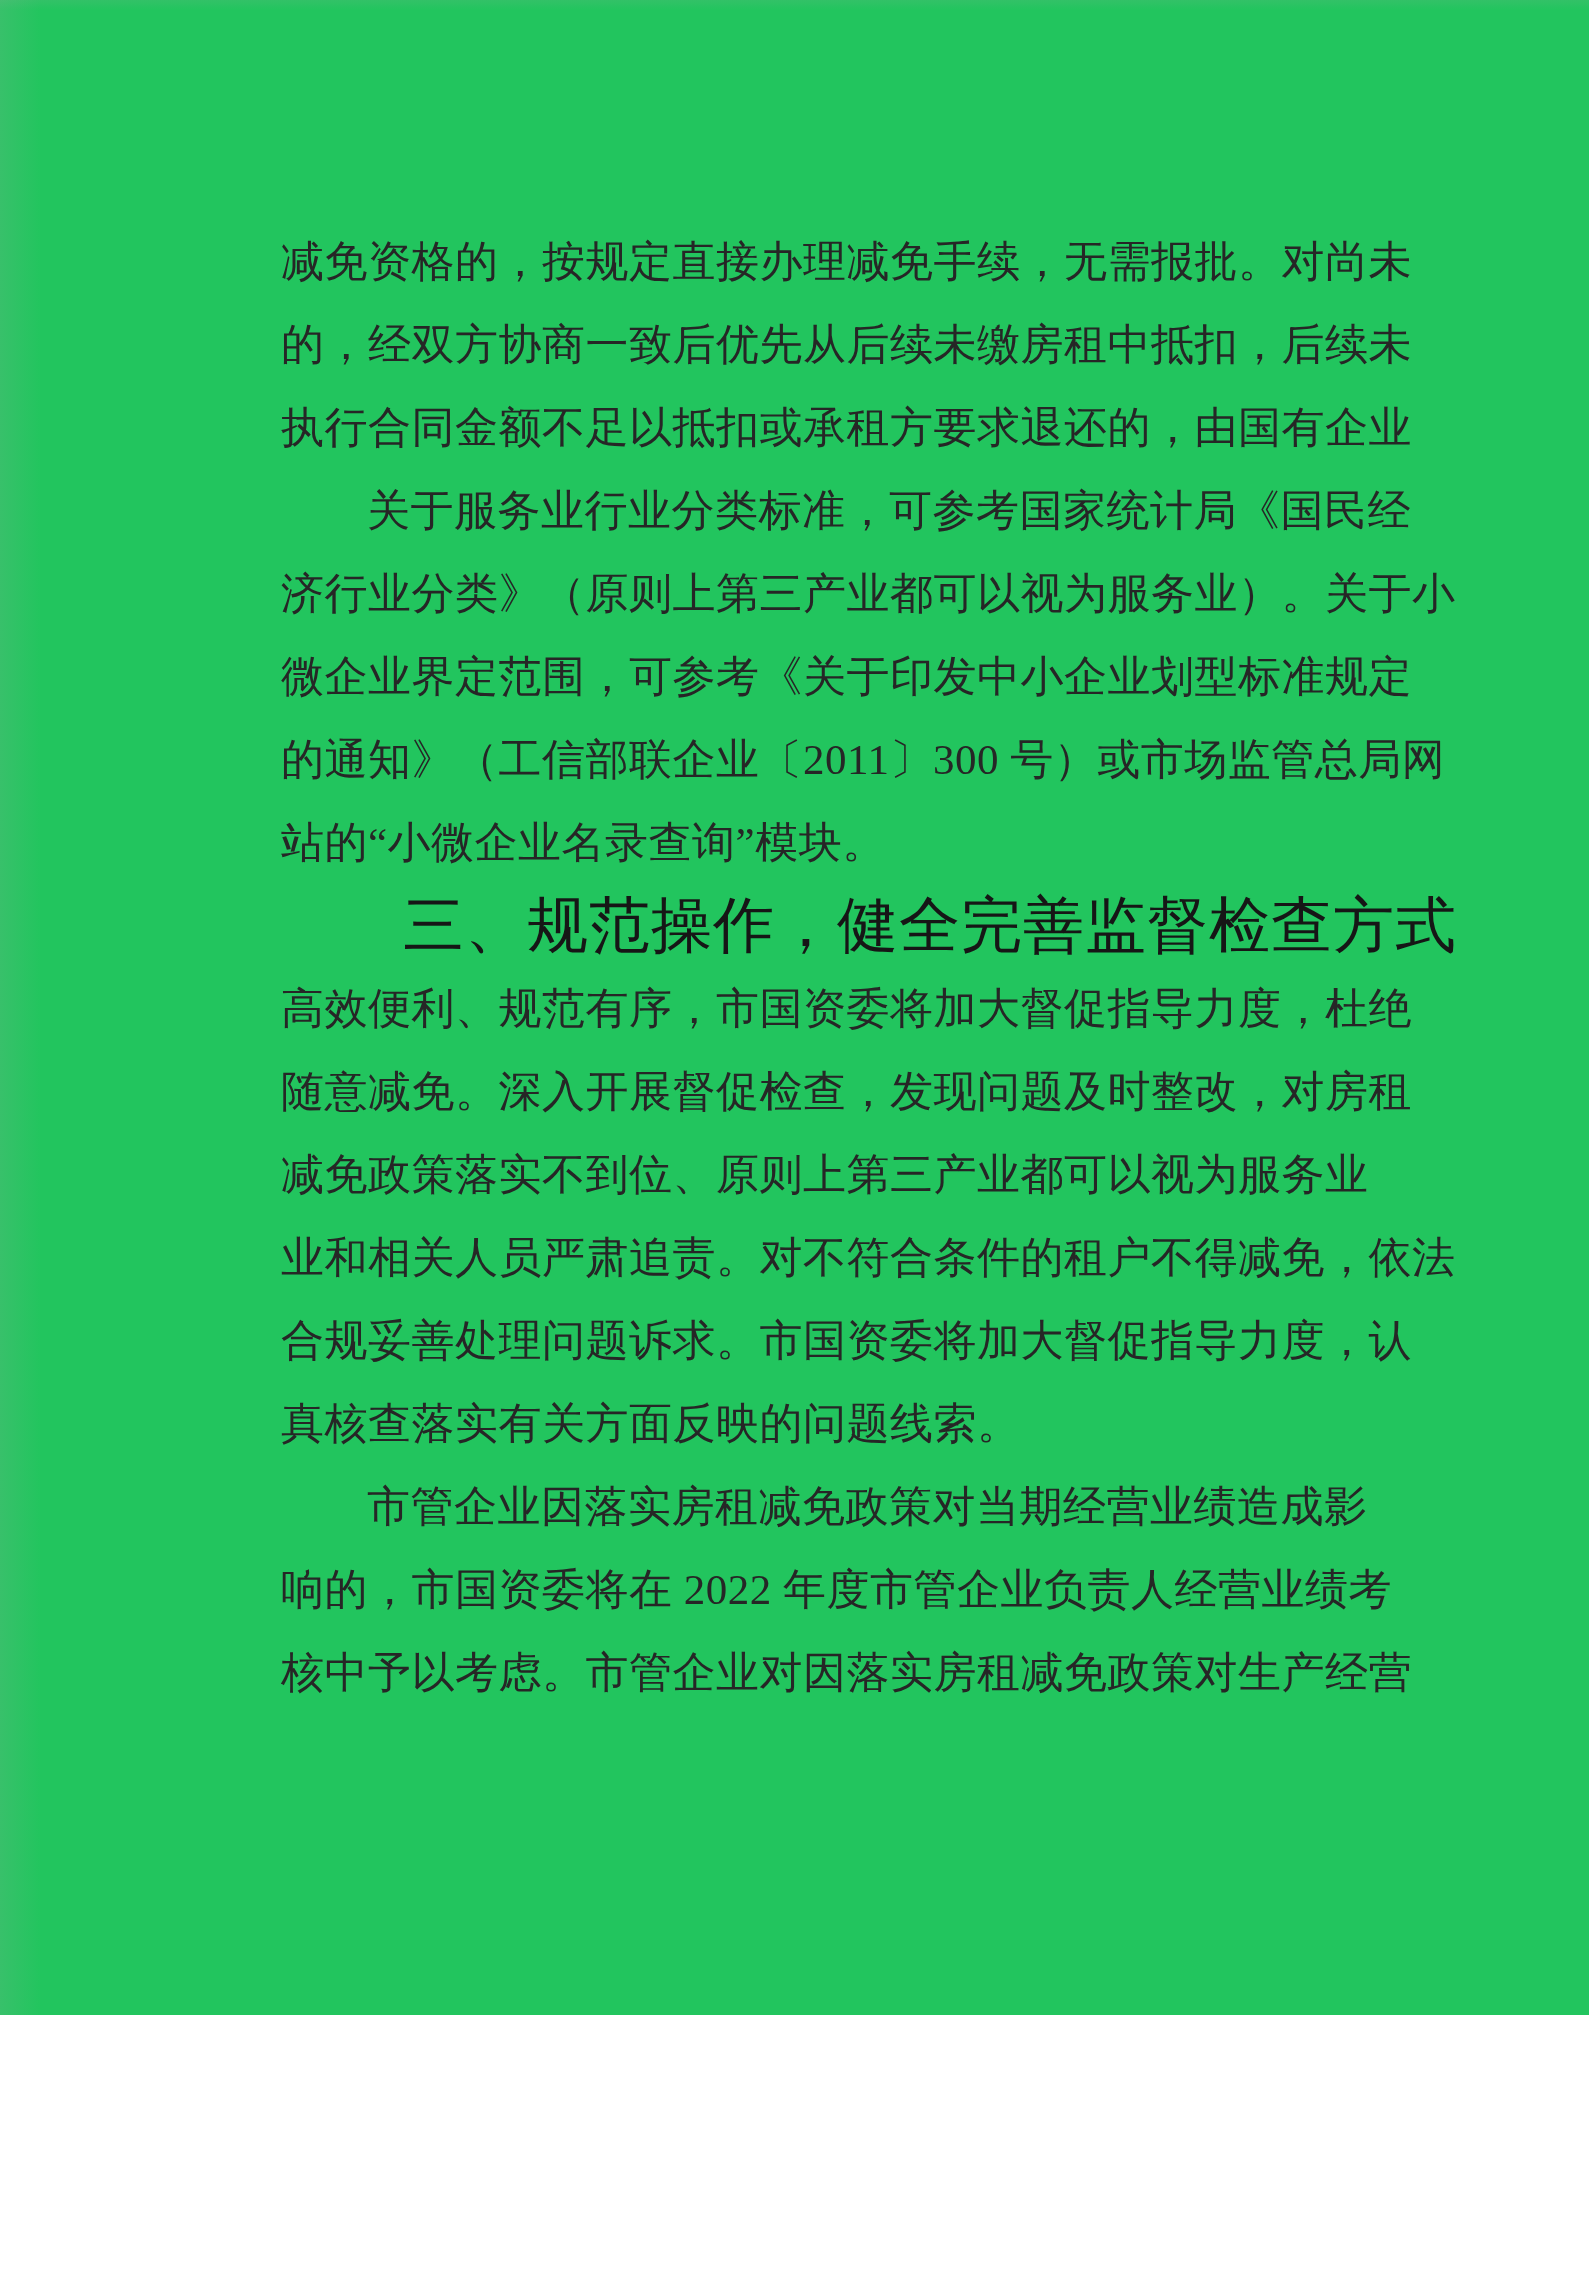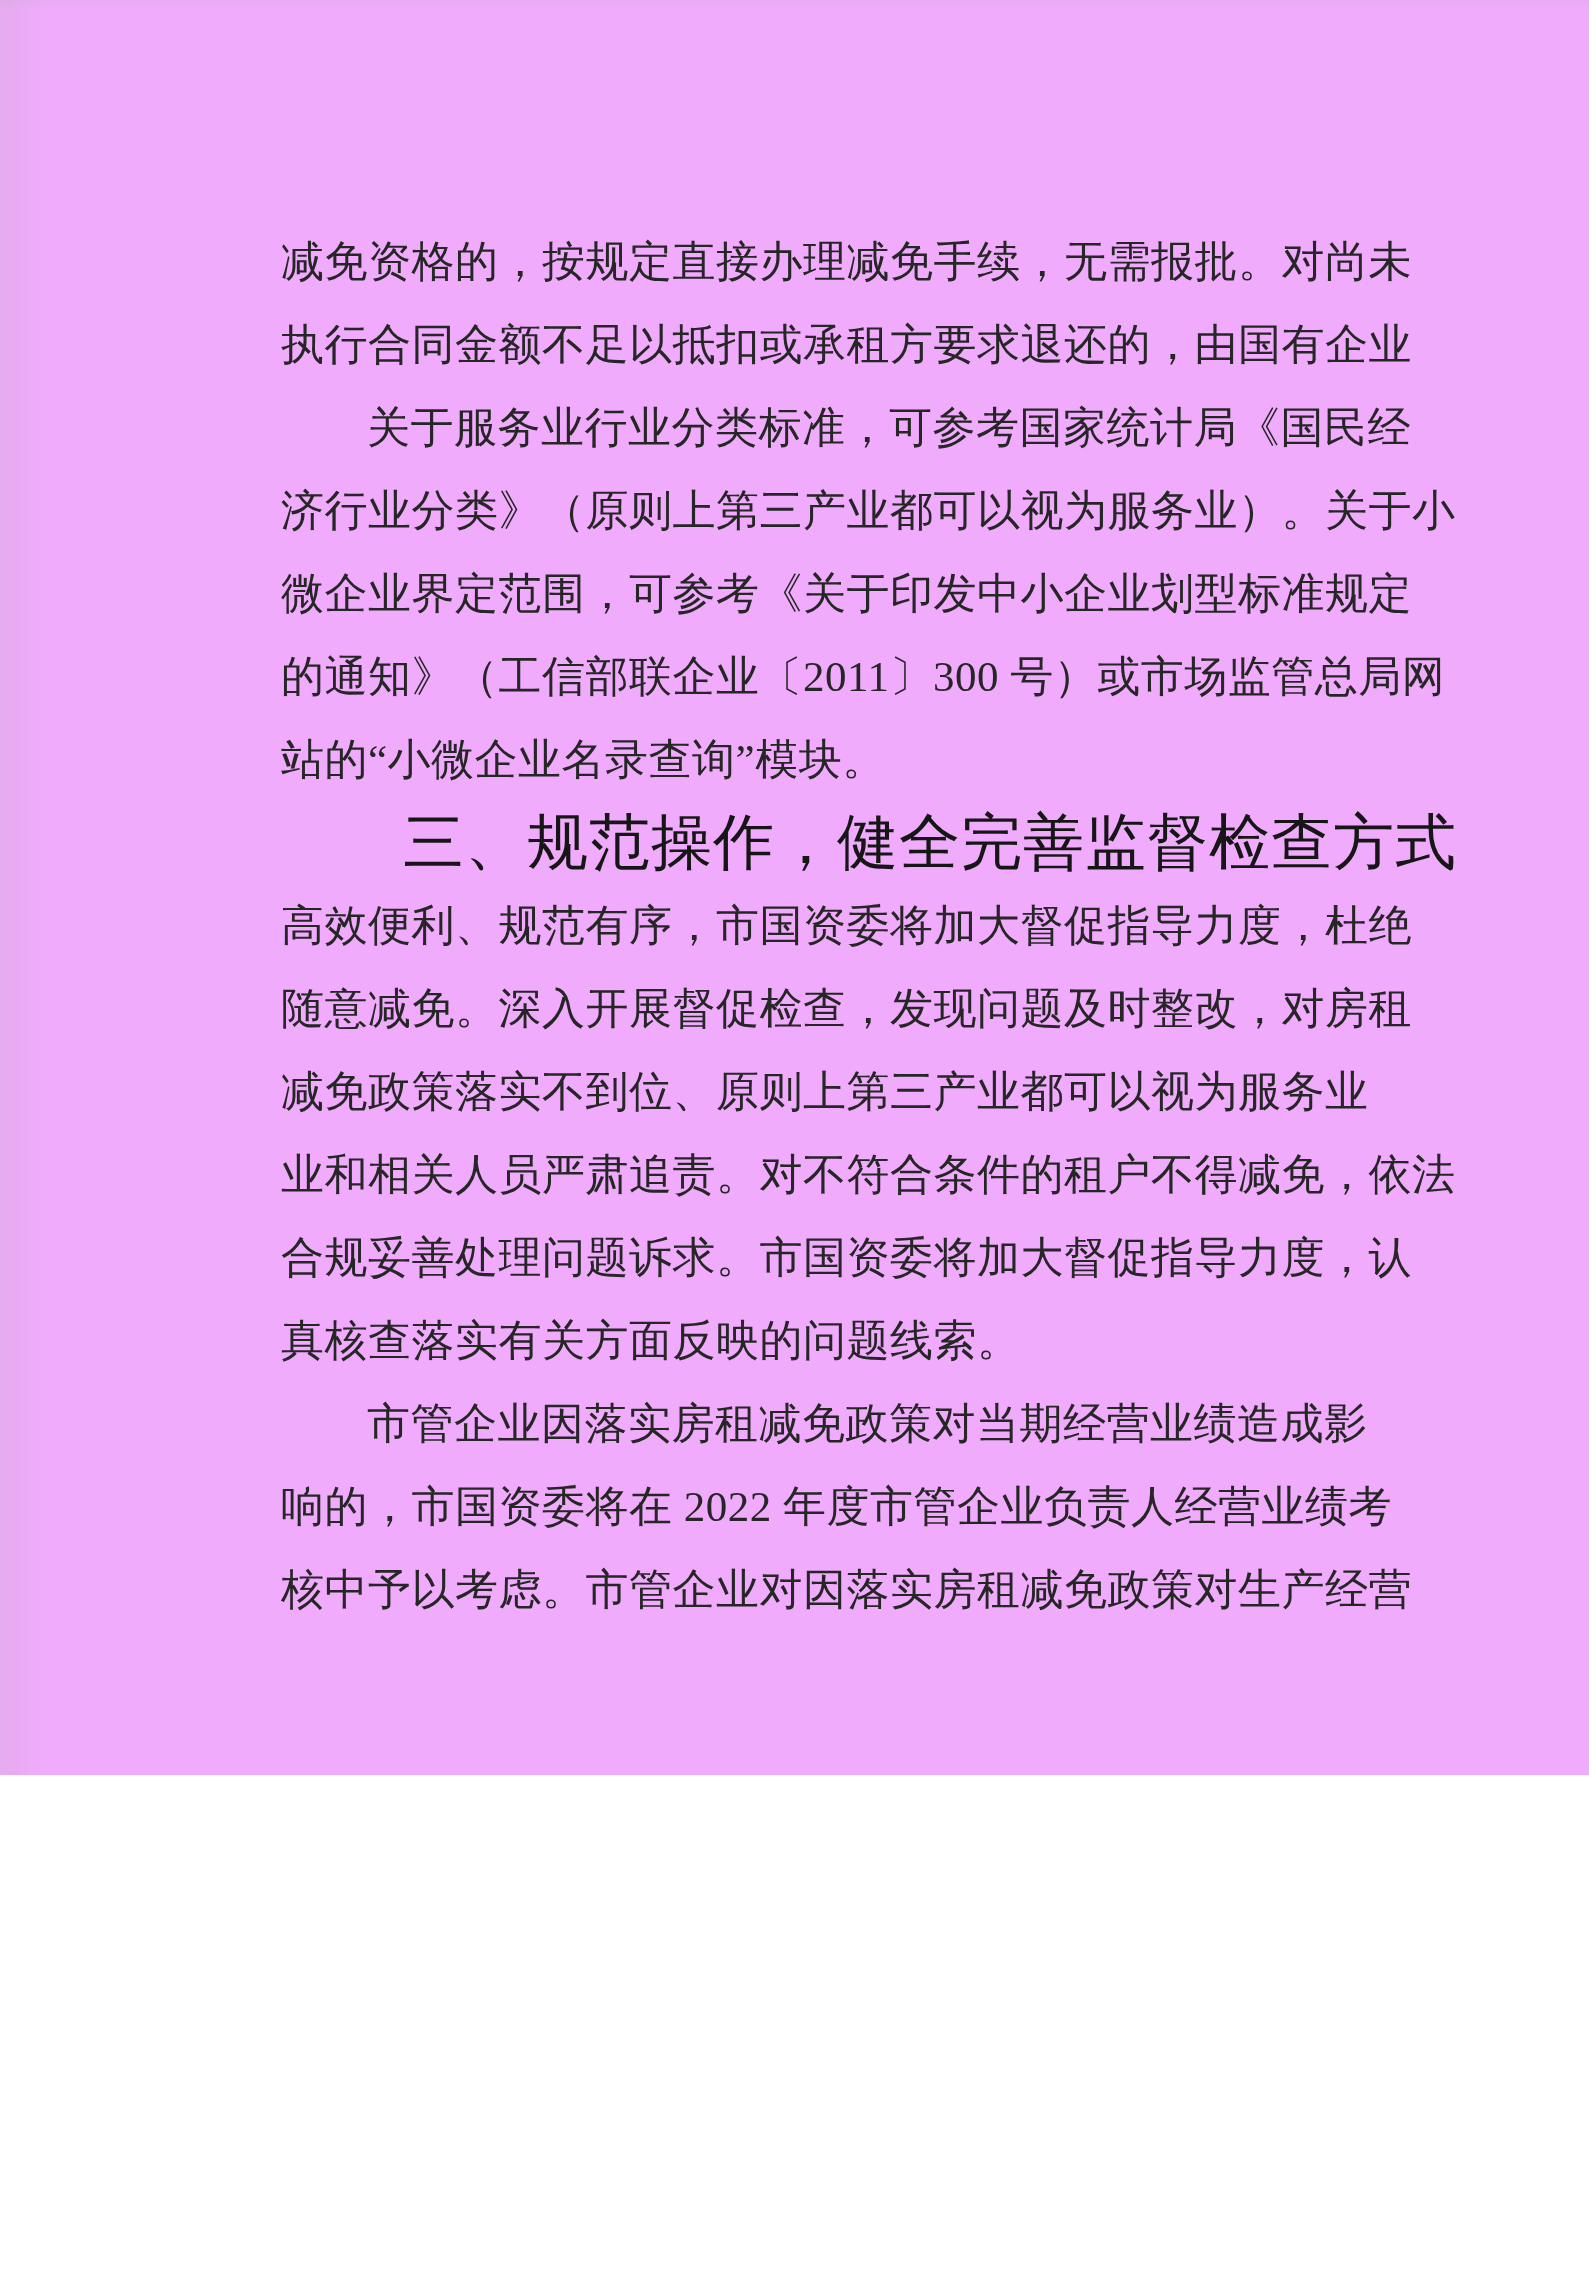--- a/index.html
+++ b/index.html
@@ -3,22 +3,22 @@
 <meta charset="utf-8">
 <style>
   html, body {
     margin: 0;
     padding: 0;
     background: #ffffff;
   }
   .page {
     position: relative;
     width: 1590px;
-    height: 1775px;
-    background: #f0abfc;
+    height: 2015px;
+    background: #22c55e;
     overflow: hidden;
     font-family: "Liberation Serif", "DejaVu Serif", serif;
     color: #262626;
   }
   
   .scan-edge-left {
     position: absolute;
     left: 0; top: 0;
     width: 41px; height: 100%;
     background: linear-gradient(to right, rgba(170,170,170,0.16), rgba(170,170,170,0.0));
@@ -70,20 +70,21 @@
 </style>
 </head>
 <body>
 
 <div class="page">
   <div class="scan-edge-left"></div>
   <div class="scan-edge-top"></div>
 
   <div class="doc-body" id="doc-body">
       <div class="text-line">减免资格的，按规定直接办理减免手续，无需报批。对尚未</div>
+      <div class="text-line">的，经双方协商一致后优先从后续未缴房租中抵扣，后续未</div>
       <div class="text-line">执行合同金额不足以抵扣或承租方要求退还的，由国有企业</div>
       <div class="text-line indent">关于服务业行业分类标准，可参考国家统计局《国民经</div>
       <div class="text-line">济行业分类》（原则上第三产业都可以视为服务业）。关于小</div>
       <div class="text-line">微企业界定范围，可参考《关于印发中小企业划型标准规定</div>
       <div class="text-line">的通知》（工信部联企业〔2011〕300 号）或市场监管总局网</div>
       <div class="text-line">站的“小微企业名录查询”模块。</div>
       <div class="text-line heading indent">三、规范操作，健全完善监督检查方式</div>
       <div class="text-line">高效便利、规范有序，市国资委将加大督促指导力度，杜绝</div>
       <div class="text-line">随意减免。深入开展督促检查，发现问题及时整改，对房租</div>
       <div class="text-line">减免政策落实不到位、原则上第三产业都可以视为服务业</div>

